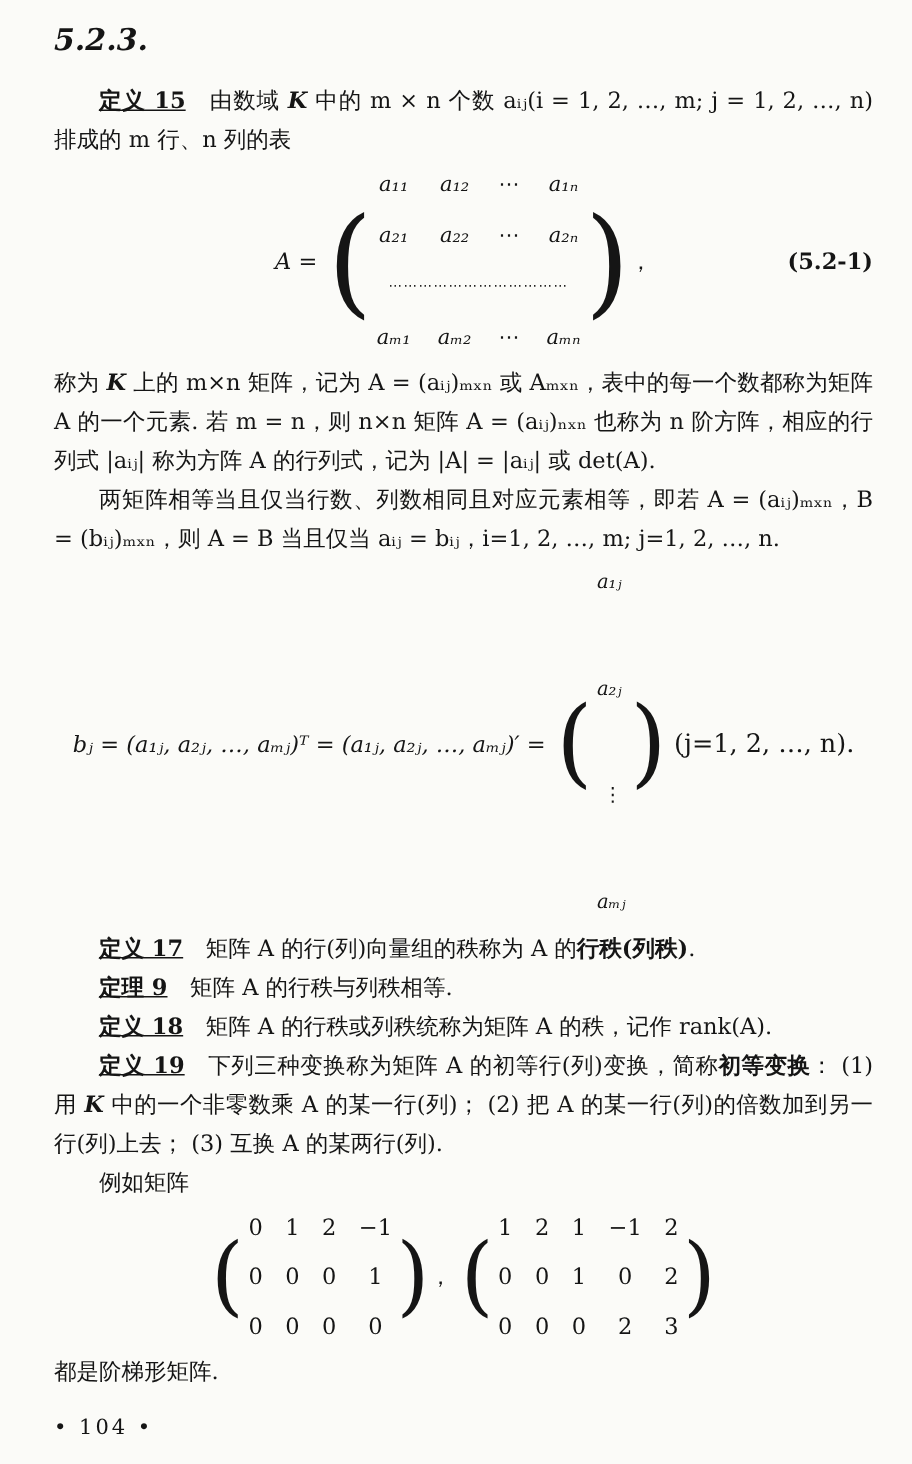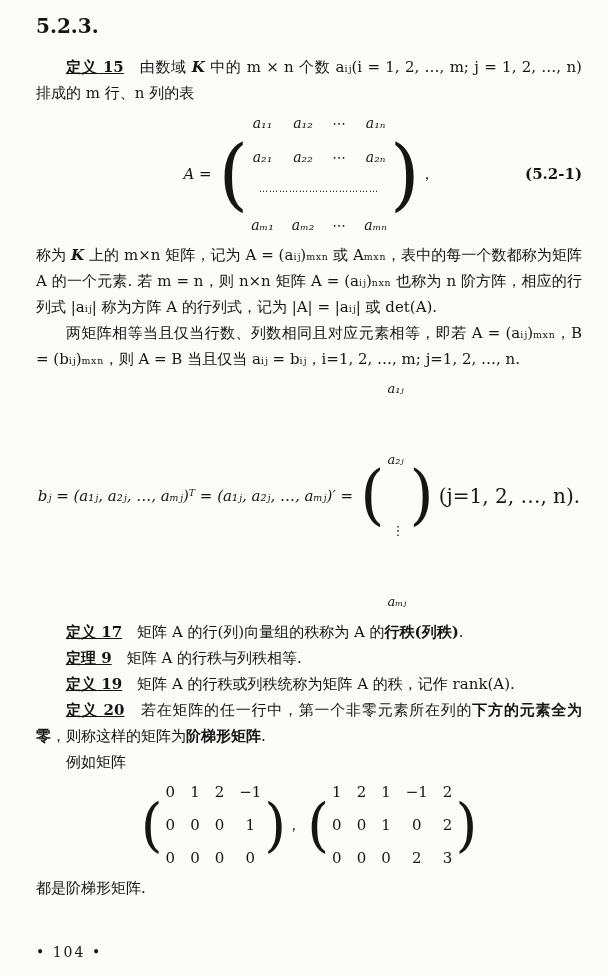--- a/index.html
+++ b/index.html
@@ -4,34 +4,34 @@
 <style>
   html,body { margin:0; padding:0; background:#e9e9e9; }
   .page {
     width:608px; height:976px; box-sizing:border-box;
     margin:0 auto; position:relative; overflow:hidden;
     background:#fbfbf8; color:#151515;
     font-family:"DejaVu Serif","DejaVu Sans",serif;
   }
   .inner { padding:12px 26px 0 36px; }
 
-  .section-heading { display:flex; align-items:center; gap:38px; font-weight:700; margin:2px 0 16px 0; }
+  .section-heading { display:flex; align-items:center; gap:38px; font-weight:700; margin:2px 0 16px 0;font-style:italic; }
   .section-number { font-size:20px; }
   .section-title  { font-size:21px; letter-spacing:3px; }
 
   .bt { font-size:15px; line-height:26px; text-align:justify; }
   p.para { margin:0; }
   p.ind  { text-indent:2em; }
   .lbl { font-weight:700;text-decoration:underline; }
   .b   { font-weight:700; }
   .bi  { font-weight:700; font-style:italic; }
 
   .eq { display:flex; align-items:center; justify-content:center; margin:4px 0; position:relative; }
   .eq-lhs { font-style:italic; font-size:15px; margin-right:7px; white-space:nowrap; }
-  .eq-rhs { font-style:normal; font-size:20px; margin-left:5px; white-space:nowrap; }
+  .eq-rhs { font-style:normal; font-size:17px; margin-left:5px; white-space:nowrap; }
   .paren { font-family:"DejaVu Serif",serif; line-height:0.88; font-weight:400; transform:scaleY(1.04); }
 
   .mgrid { display:grid; column-gap:18px; row-gap:8px; justify-items:center; align-items:center;
            font-size:14px; font-style:italic; margin:0 3px; }
   .mg4 { grid-template-columns:repeat(4,auto); }
   .mg5 { grid-template-columns:repeat(5,auto); }
   .num  { font-style:normal; font-size:15px; row-gap:7px; column-gap:15px; }
   .mdots { grid-column:1/-1; font-size:9px; font-style:normal; letter-spacing:1px;
            white-space:nowrap; overflow:hidden; max-width:170px; }
 
@@ -98,24 +98,24 @@
         </div>
         <span class="paren" style="font-size:62px">)</span>
         <span class="eq-rhs">(j=1, 2, …, n).</span>
       </div>
 
 
       <p class="para ind"><span class="lbl">定义 17</span><span>　矩阵 A 的行(列)向量组的秩称为 A 的</span><span class="b">行秩(列秩)</span><span>.</span></p>
 
       <p class="para ind"><span class="lbl">定理 9</span><span>　矩阵 A 的行秩与列秩相等.</span></p>
 
-      <p class="para ind"><span class="lbl">定义 19</span><span>　矩阵 A 的行秩或列秩统称为矩阵 A 的秩，记作 rank(A).</span></p>
+      <p class="para ind"><span class="lbl">定义 18</span><span>　矩阵 A 的行秩或列秩统称为矩阵 A 的秩，记作 rank(A).</span></p>
 
+      <p class="para ind"><span class="lbl">定义 19</span><span>　下列三种变换称为矩阵 A 的初等行(列)变换，简称</span><span class="b">初等变换</span><span>： (1) 用 </span><span class="bi">K</span><span> 中的一个非零数乘 A 的某一行(列)； (2) 把 A 的某一行(列)的倍数加到另一行(列)上去； (3) 互换 A 的某两行(列).</span></p>
 
-      <p class="para ind"><span class="lbl">定义 20</span><span>　若在矩阵的任一行中，第一个非零元素所在列的</span><span class="b">下方的元素全为零</span><span>，则称这样的矩阵为</span><span class="b">阶梯形矩阵</span><span>.</span></p>
 
       <p class="para ind"><span>例如矩阵</span></p>
 
       <div class="eq">
         <span class="paren" style="font-size:56px">(</span>
         <div class="mgrid mg4 num">
           <span>0</span>
           <span>1</span>
           <span>2</span>
           <span>−1</span>

